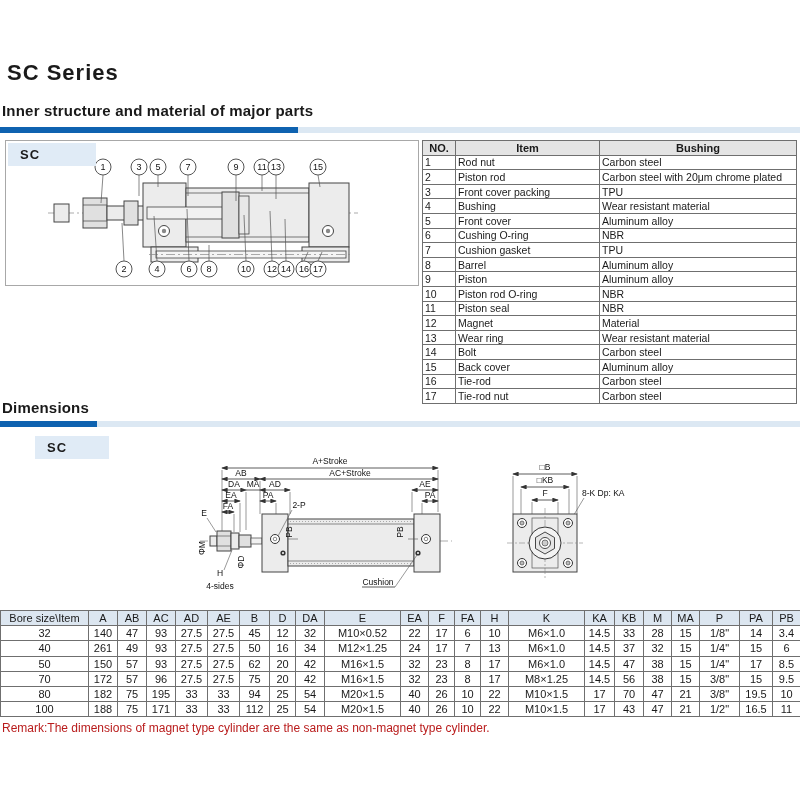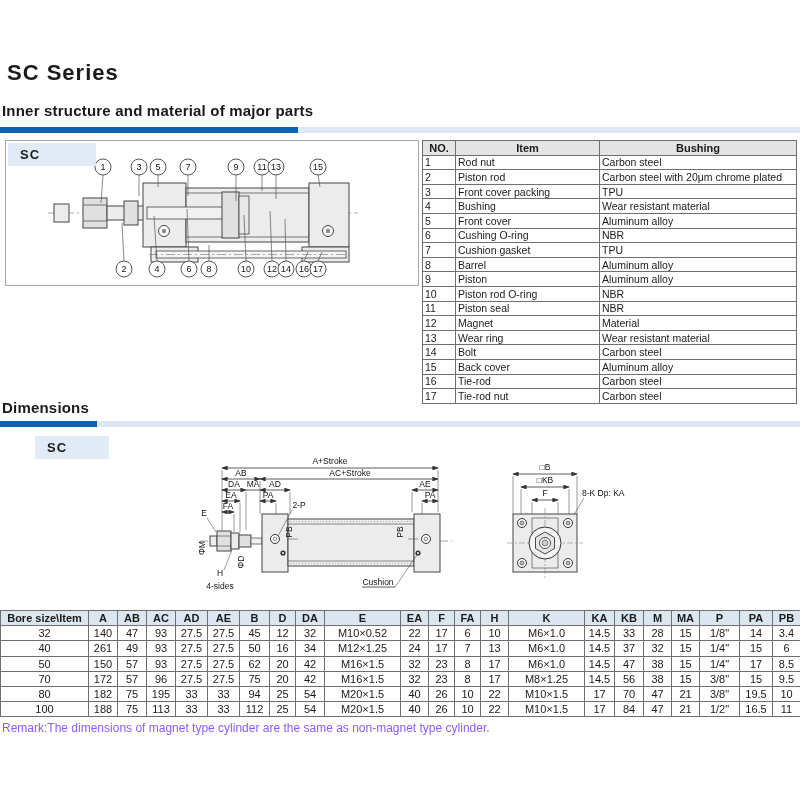--- a/index.html
+++ b/index.html
@@ -32,24 +32,24 @@
   #material-table col.c-no { width:33px; }
   #material-table col.c-item { width:144px; }
   #material-table col.c-mat { width:197px; }
 
   
   #dims-svg { position:absolute; left:180px; top:452px; }
 
   
   #dim-table { position:absolute; left:0px; top:610px; width:800px; border-collapse:collapse; table-layout:fixed; }
   #dim-table th, #dim-table td { border:1px solid #6f6f6f; font-size:11px; text-align:center; height:15.2px; padding:0 1px; overflow:hidden; white-space:nowrap; }
-  #dim-table th { background:#dce6f0; font-weight:bold; }
+  #dim-table th { background:#dce6f0; font-weight:normal; }
   #dim-table td { font-weight:normal; }
 
-  #remark { position:absolute; left:2px; top:721px; font-size:12px; color:#8b5cf6; }
+  #remark { position:absolute; left:2px; top:721px; font-size:12px; color:#b91c1c; }
 
   svg text { font-family:"Liberation Sans","DejaVu Sans",sans-serif; }
   .dimtext { font-size:8.5px; fill:#111; }
   .dimline { stroke:#333; stroke-width:0.8; }
   .extline { stroke:#555; stroke-width:0.6; }
   .part-fill { fill:#ececec; stroke:#444; stroke-width:1; }
   .part-fill2 { fill:#e0e0e0; stroke:#444; stroke-width:1; }
 </style>
 </head>
 <body>
@@ -560,34 +560,34 @@
           <td>47</td>
           <td>21</td>
           <td>3/8"</td>
           <td>19.5</td>
           <td>10</td>
         </tr>
         <tr>
           <td>100</td>
           <td>188</td>
           <td>75</td>
-          <td>113</td>
+          <td>171</td>
           <td>33</td>
           <td>33</td>
           <td>112</td>
           <td>25</td>
           <td>54</td>
           <td>M20×1.5</td>
           <td>40</td>
           <td>26</td>
           <td>10</td>
           <td>22</td>
           <td>M10×1.5</td>
           <td>17</td>
-          <td>84</td>
+          <td>43</td>
           <td>47</td>
           <td>21</td>
           <td>1/2"</td>
           <td>16.5</td>
           <td>11</td>
         </tr>
       </tbody>
   </table>
 
   <div id="remark">Remark:The dimensions of magnet type cylinder are the same as non-magnet type cylinder.</div>

